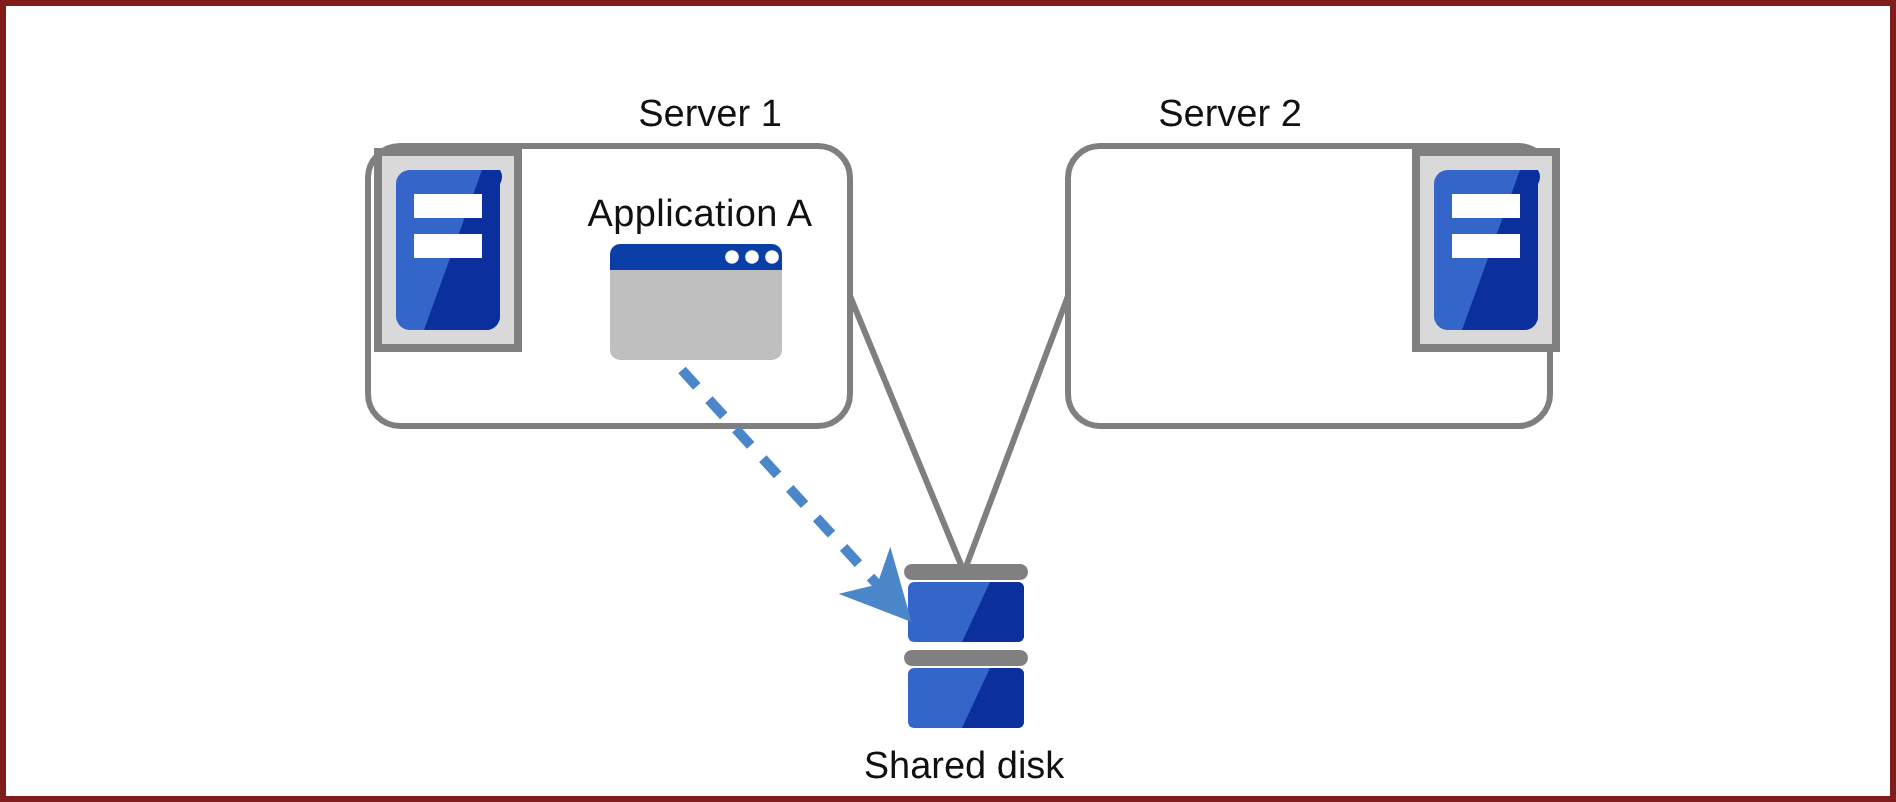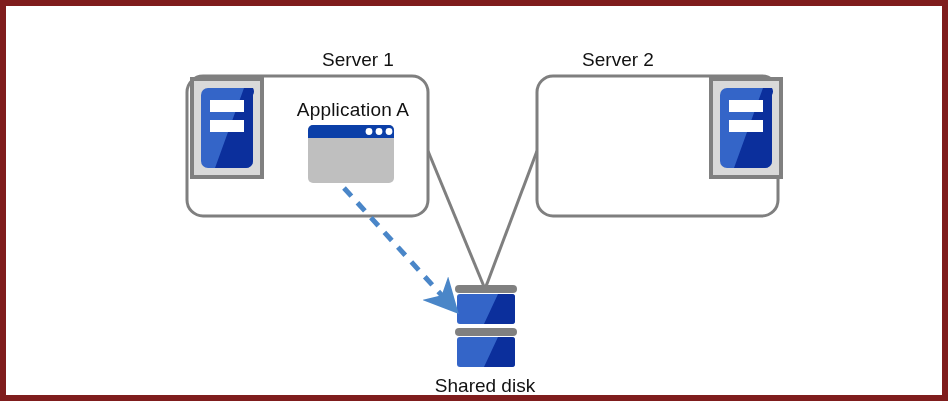--- a/index.html
+++ b/index.html
@@ -8,21 +8,21 @@
     background: #ffffff;
   }
   body {
     font-family: "Liberation Sans", sans-serif;
   }
   #canvas {
     position: relative;
     width: 948px;
     height: 401px;
     background: #ffffff;
-    border: 6px solid #7f1d1d;
+    border: 3px solid #7f1d1d;
     box-sizing: border-box;
     overflow: hidden;
   }
   #diagram-svg {
     position: absolute;
     left: 0;
     top: 0;
     width: 948px;
     height: 401px;
   }

